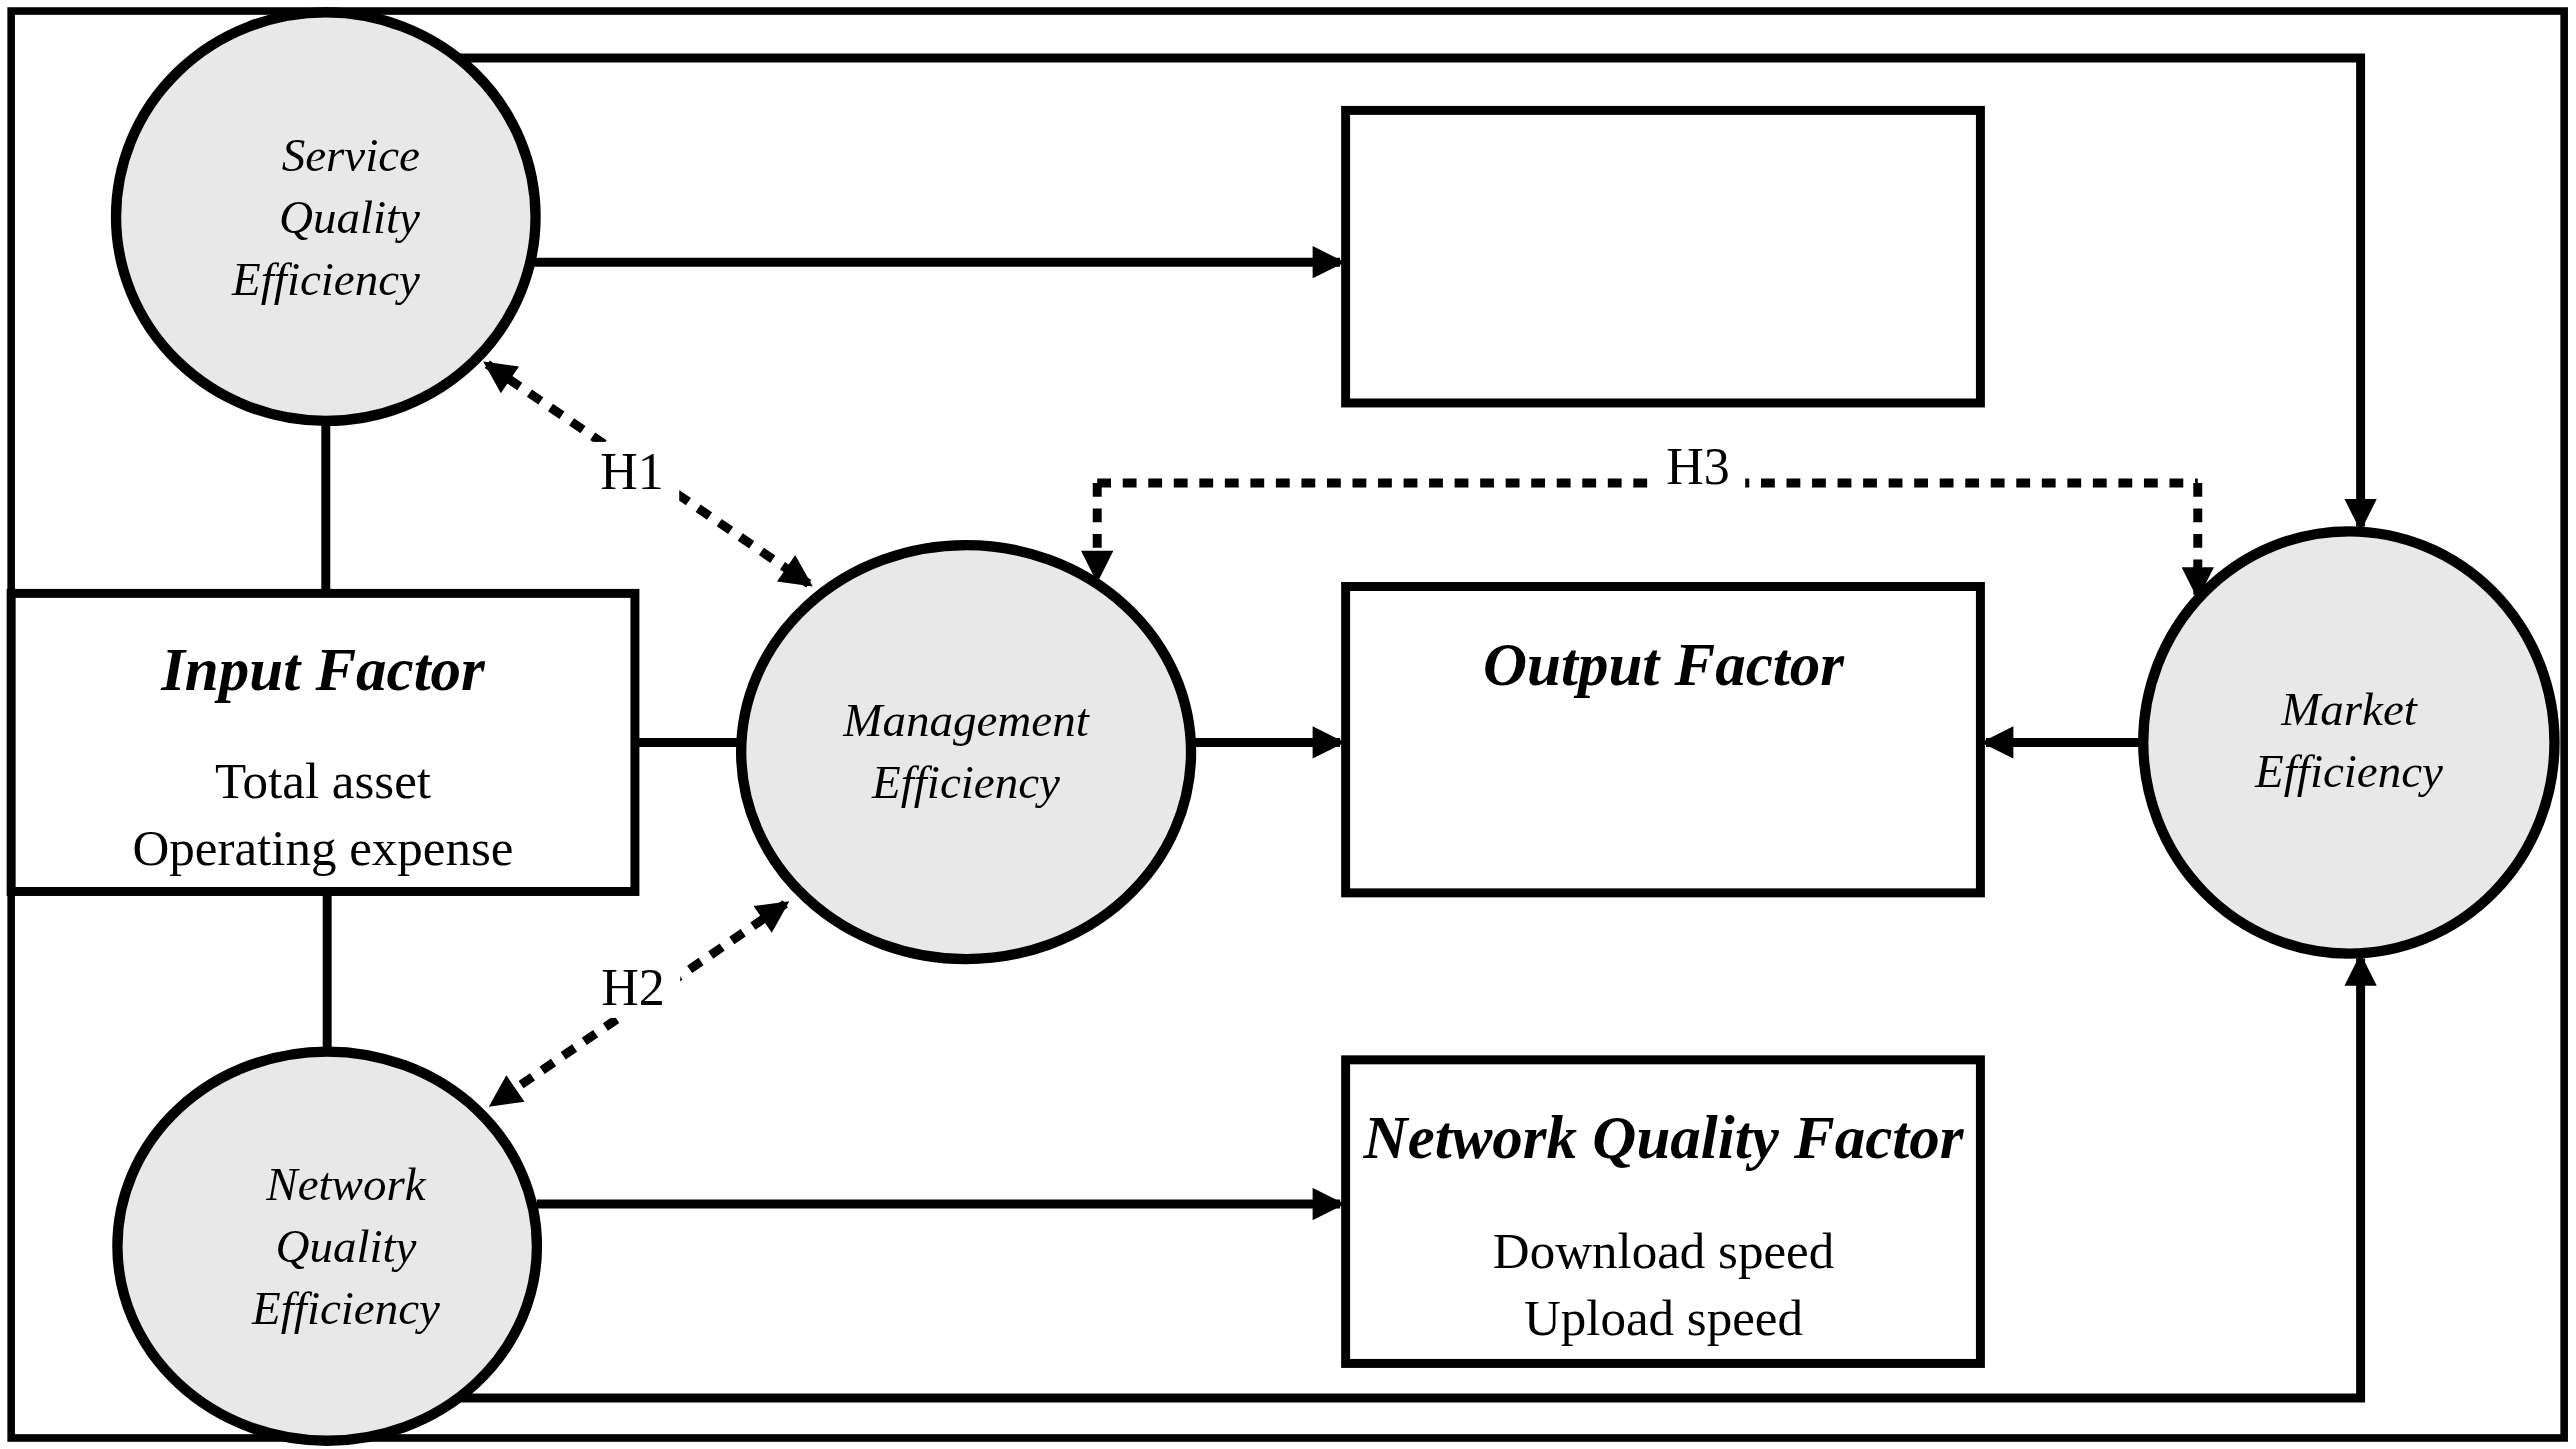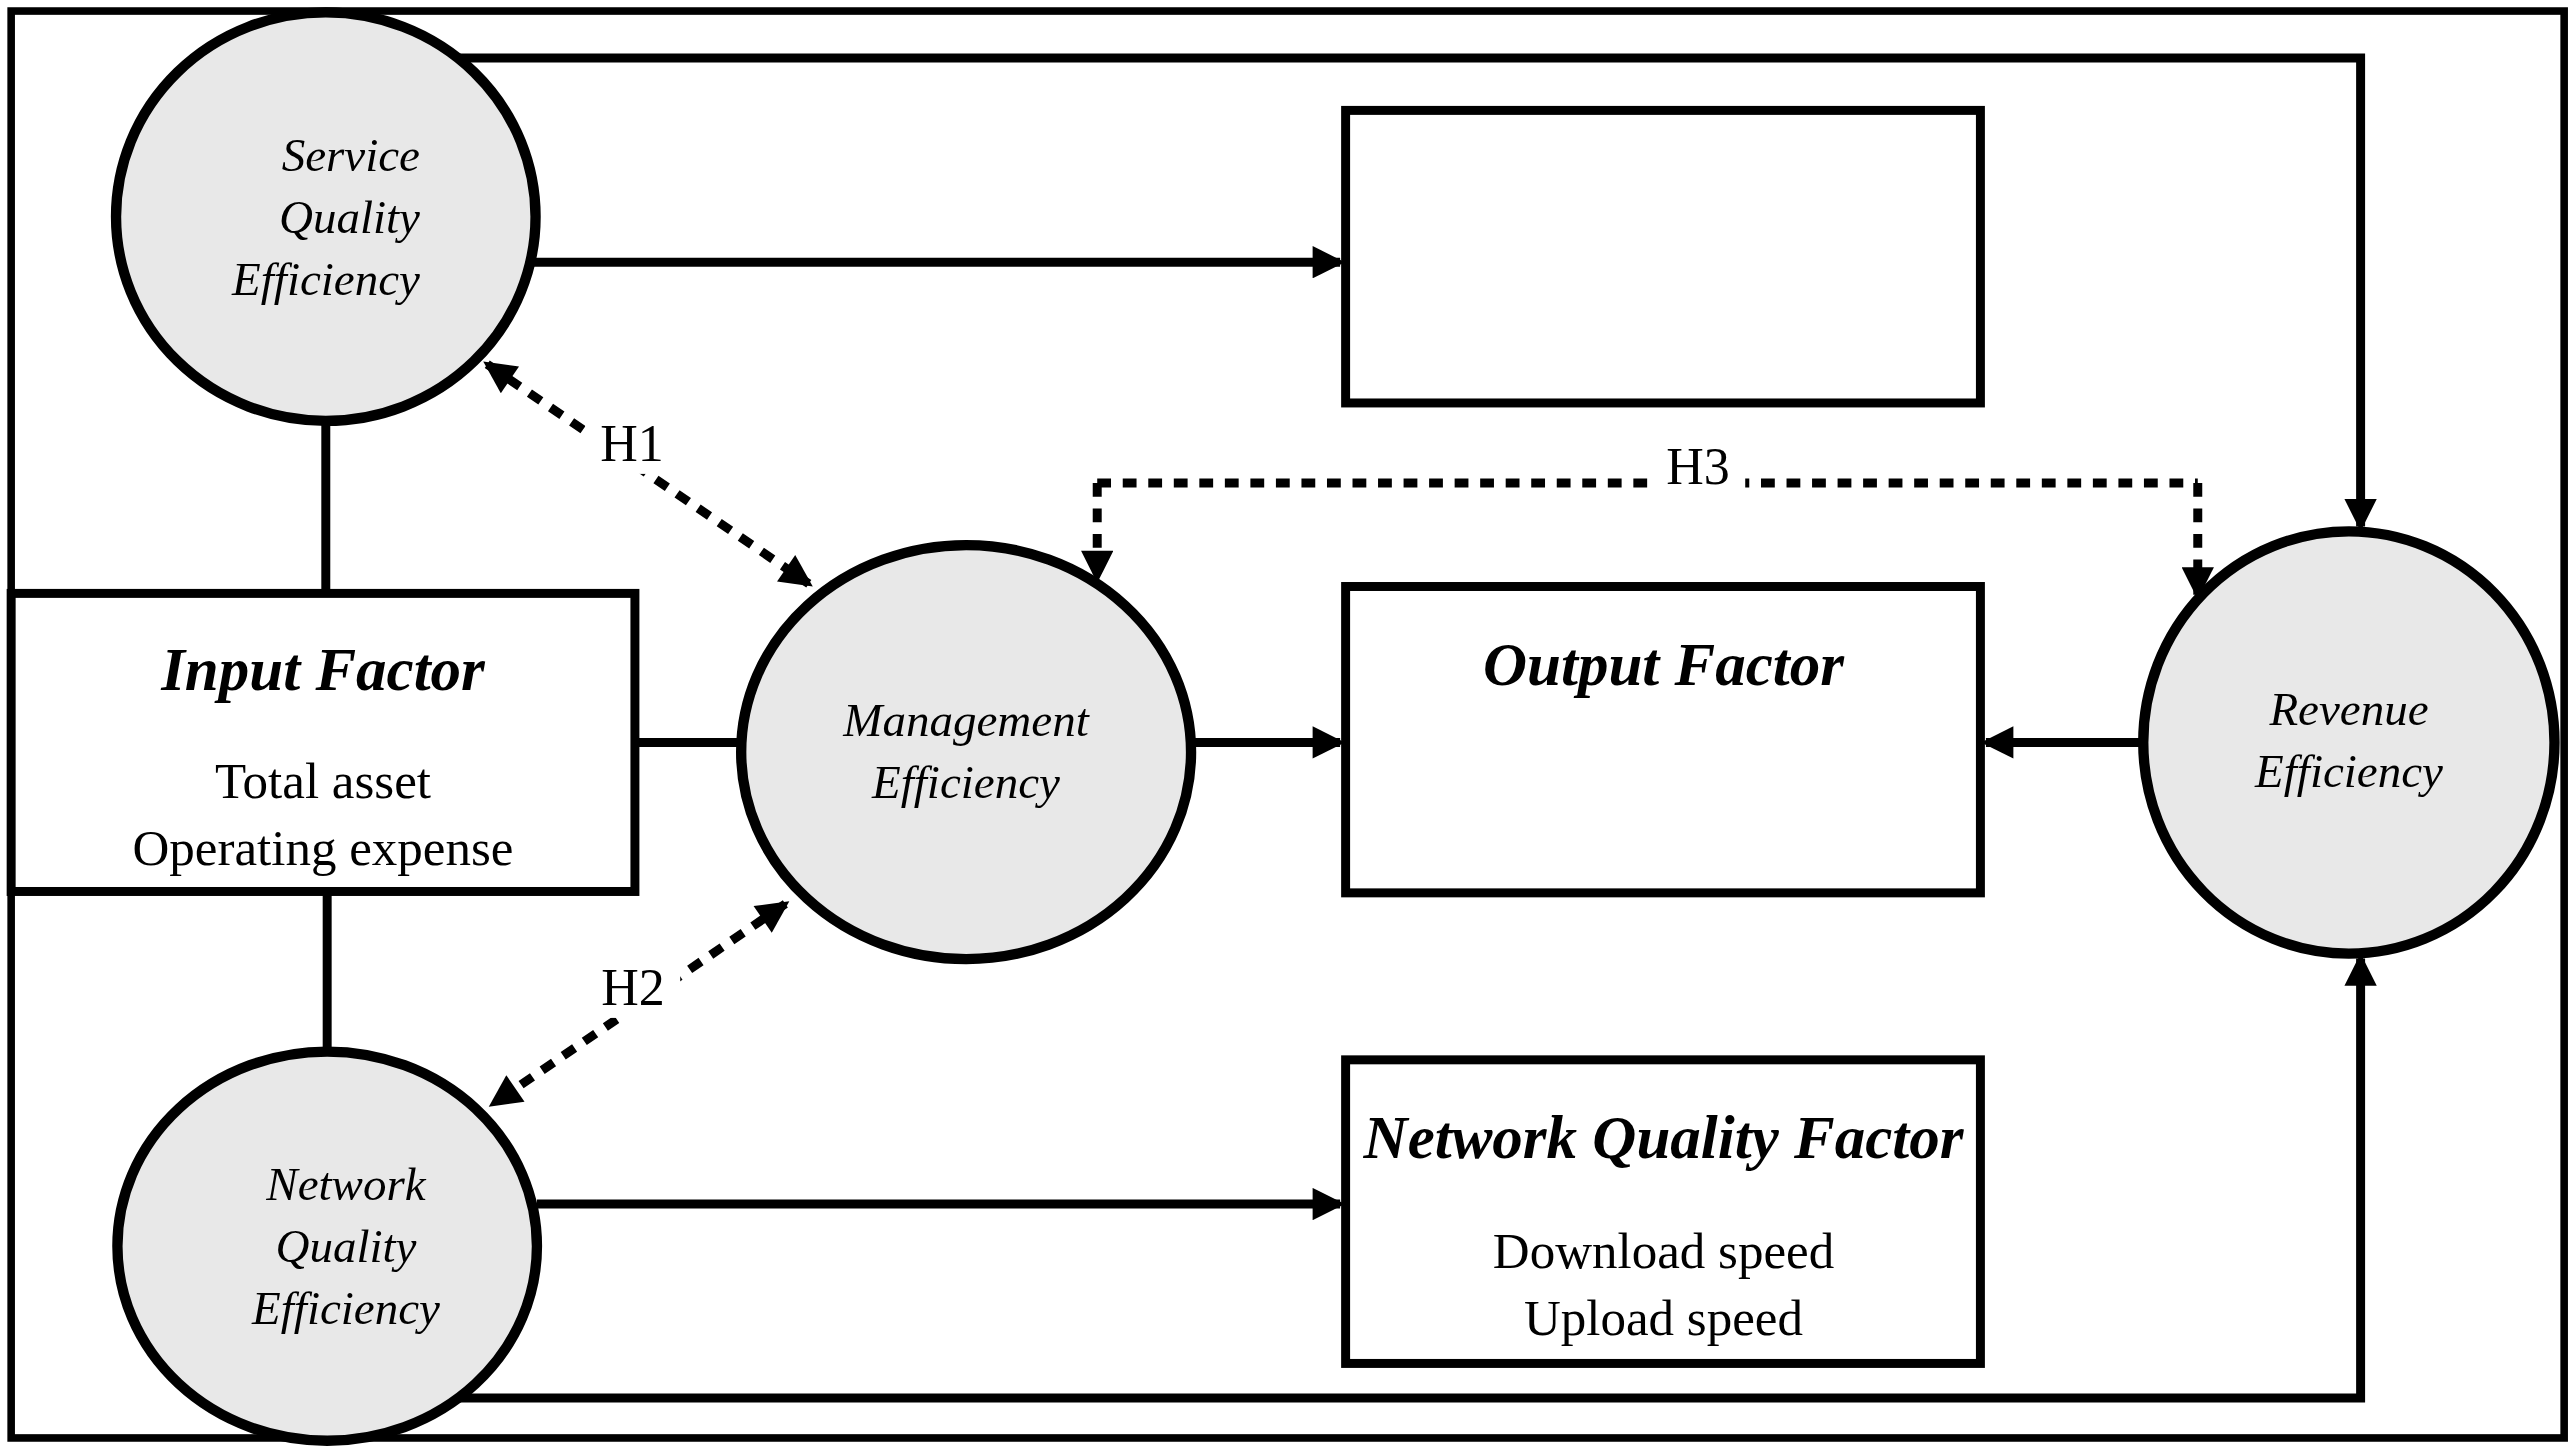--- a/index.html
+++ b/index.html
@@ -98,39 +98,39 @@
   <div class="layer">
 
     <div class="lbl node-lbl" style="left:326px;top:217px;text-align:right;">Service
 Quality
 Efficiency</div>
     <div class="lbl node-lbl" style="left:966px;top:751px;">Management
 Efficiency</div>
     <div class="lbl node-lbl" style="left:346px;top:1246px;">Network
 Quality
 Efficiency</div>
-    <div class="lbl node-lbl" style="left:2349px;top:740px;">Revenue
+    <div class="lbl node-lbl" style="left:2349px;top:740px;">Market
 Efficiency</div>
 
 
     <div class="factor-box" style="left:11px;top:593px;width:624px;height:298px;">
       <div class="box-title">Input Factor</div>
       <div class="box-items">Total asset
 Operating expense</div>
     </div>
 
     <div class="factor-box" style="left:1346px;top:587px;width:635px;height:306px;">
       <div class="box-title">Output Factor</div>
     </div>
 
     <div class="factor-box" style="left:1346px;top:1060px;width:635px;height:304px;text-decoration:underline;">
       <div class="box-title">Network Quality Factor</div>
       <div class="box-items">Download speed
 Upload speed</div>
     </div>
 
-    <div class="lbl hyp-lbl" style="left:632px;top:444px;">H1</div>
+    <div class="lbl hyp-lbl" style="left:632px;top:472px;">H1</div>
     <div class="lbl hyp-lbl" style="left:633px;top:988px;">H2</div>
     <div class="lbl hyp-lbl" style="left:1698px;top:467px;">H3</div>
 
   </div>
 </div>
 
 
 </body></html>

